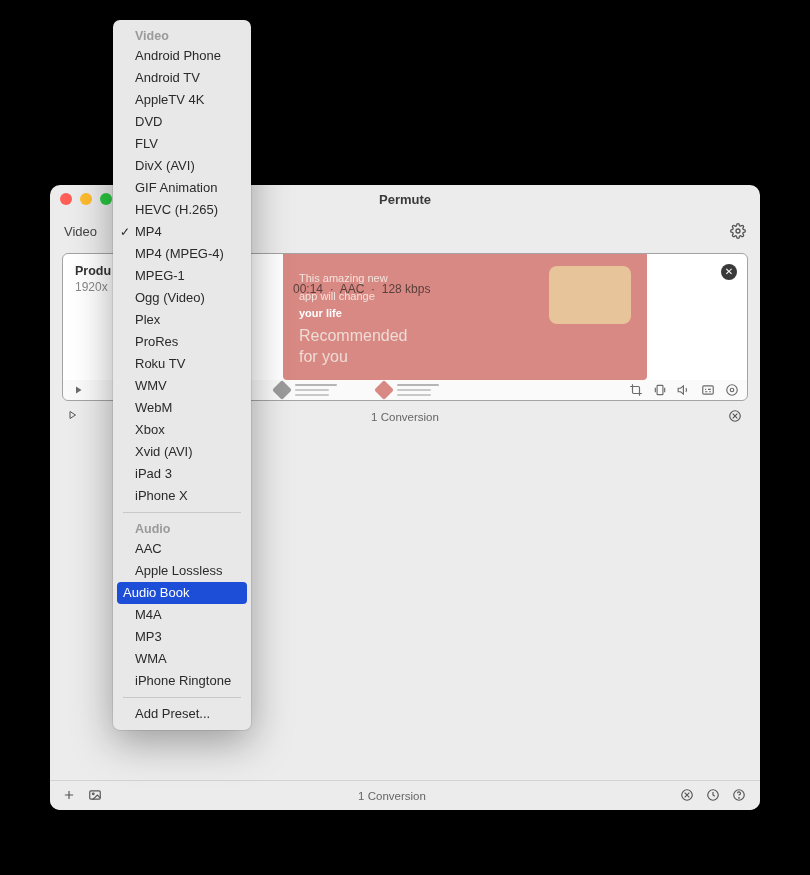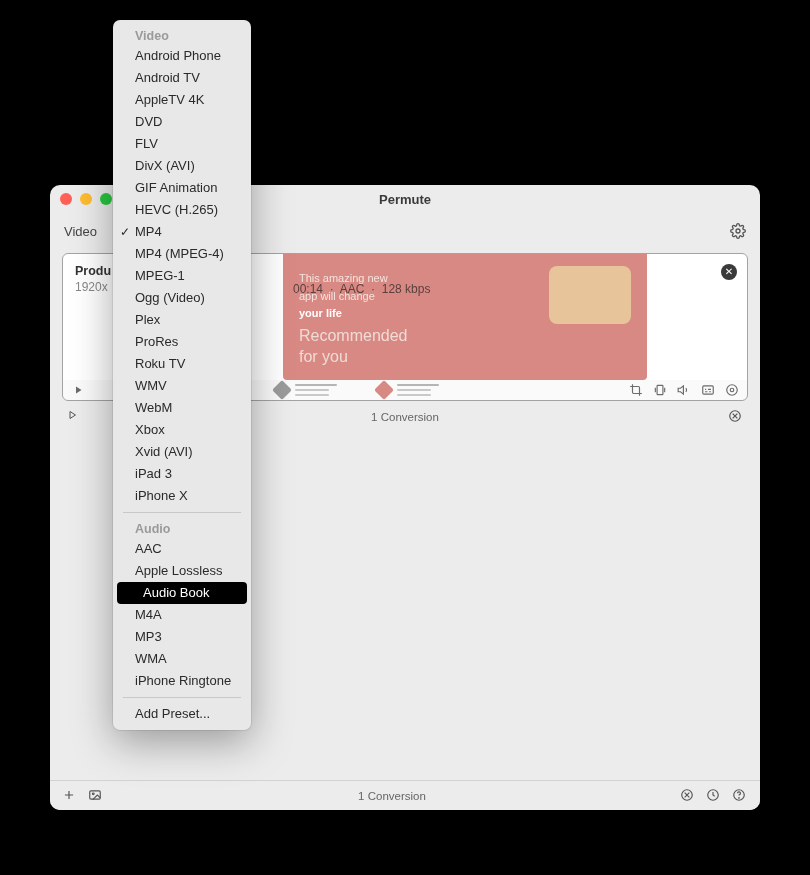--- a/index.html
+++ b/index.html
@@ -148,25 +148,25 @@
     position: relative;
     line-height: 18px;
     cursor: default;
   }
   .menu .item.checked::before {
     content: "✓";
     position: absolute; left: 7px; top: 2px;
     font-size: 12px;
   }
   .menu .item.hl {
-    background: #000000;
+    background: #1d4ed8;
     color: #fff;
     border-radius: 4px;
     margin: 0 4px;
-    padding-left: 26px;
+    padding-left: 6px;
   }
   .menu hr {
     border: none;
     border-top: 1px solid #c8c8c8;
     margin: 5px 10px;
   }
 
   
   svg { display:block; }
 </style>

